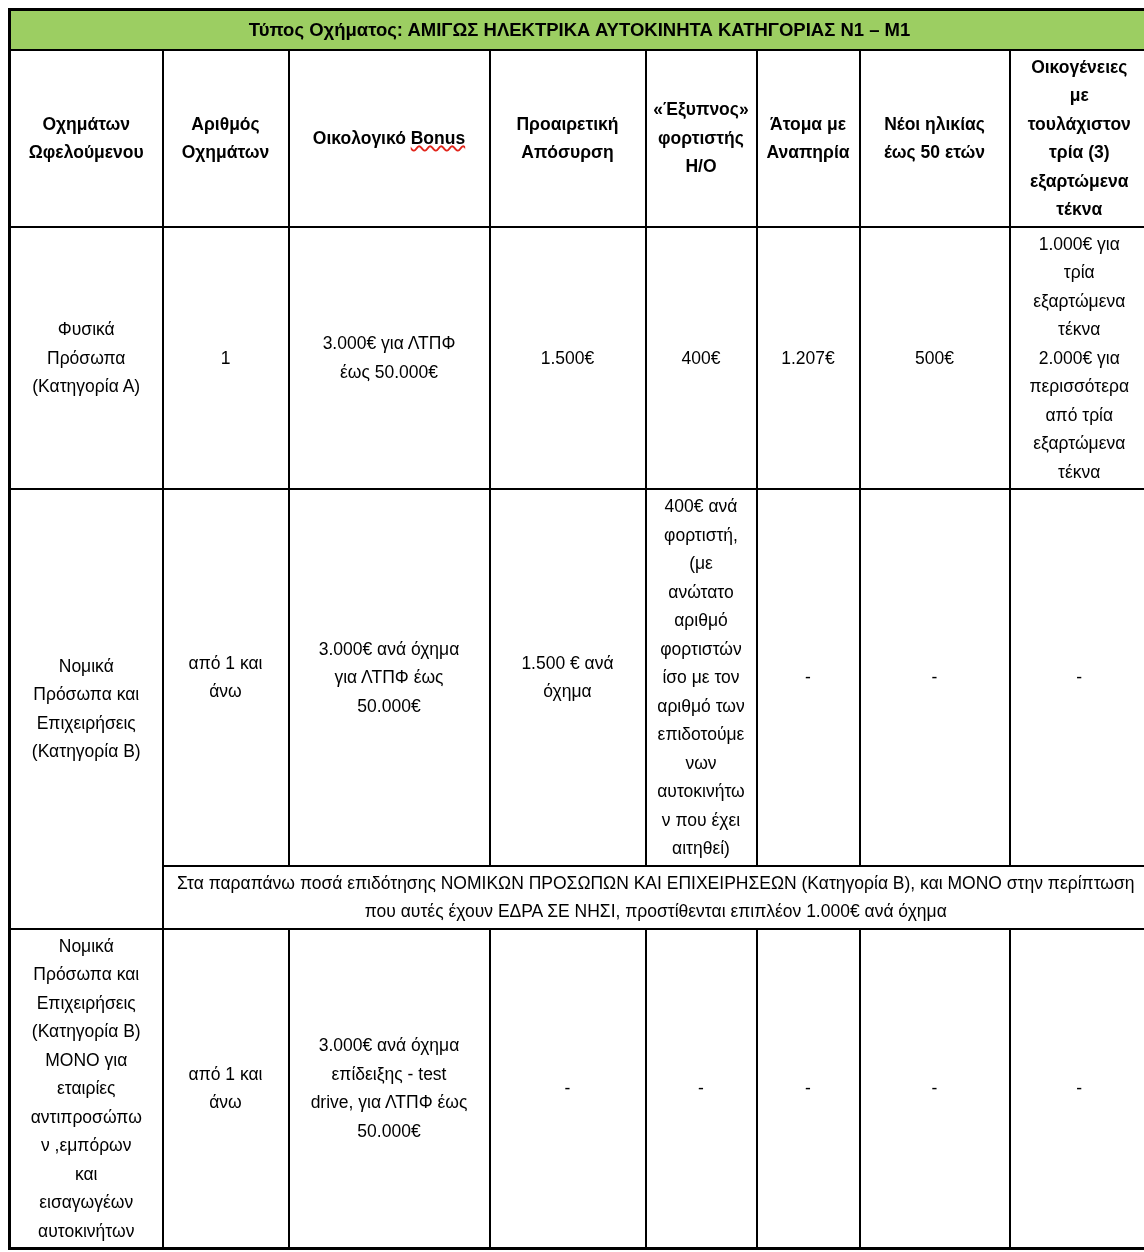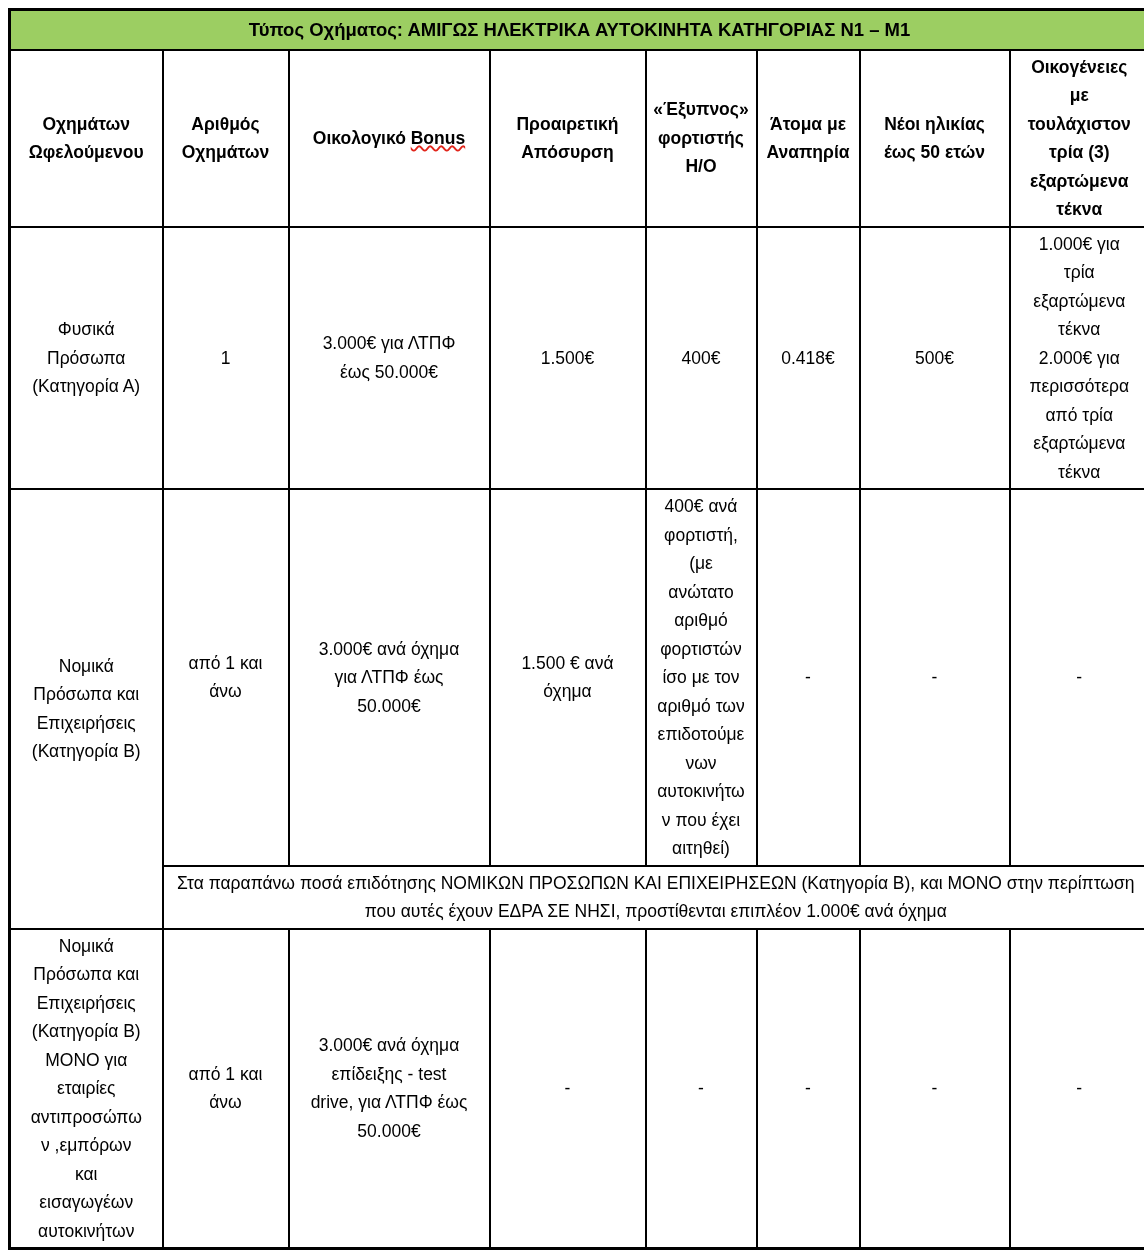--- a/index.html
+++ b/index.html
@@ -102,21 +102,21 @@
 
     <tr class="row-physical">
       <td>Φυσικά
 Πρόσωπα
 (Κατηγορία Α)</td>
       <td>1</td>
       <td>3.000€ για ΛΤΠΦ
 έως 50.000€</td>
       <td>1.500€</td>
       <td>400€</td>
-      <td>0.418€</td>
+      <td>1.207€</td>
       <td>500€</td>
       <td>1.000€ για
 τρία
 εξαρτώμενα
 τέκνα
 2.000€ για
 περισσότερα
 από τρία
 εξαρτώμενα
 τέκνα</td>

